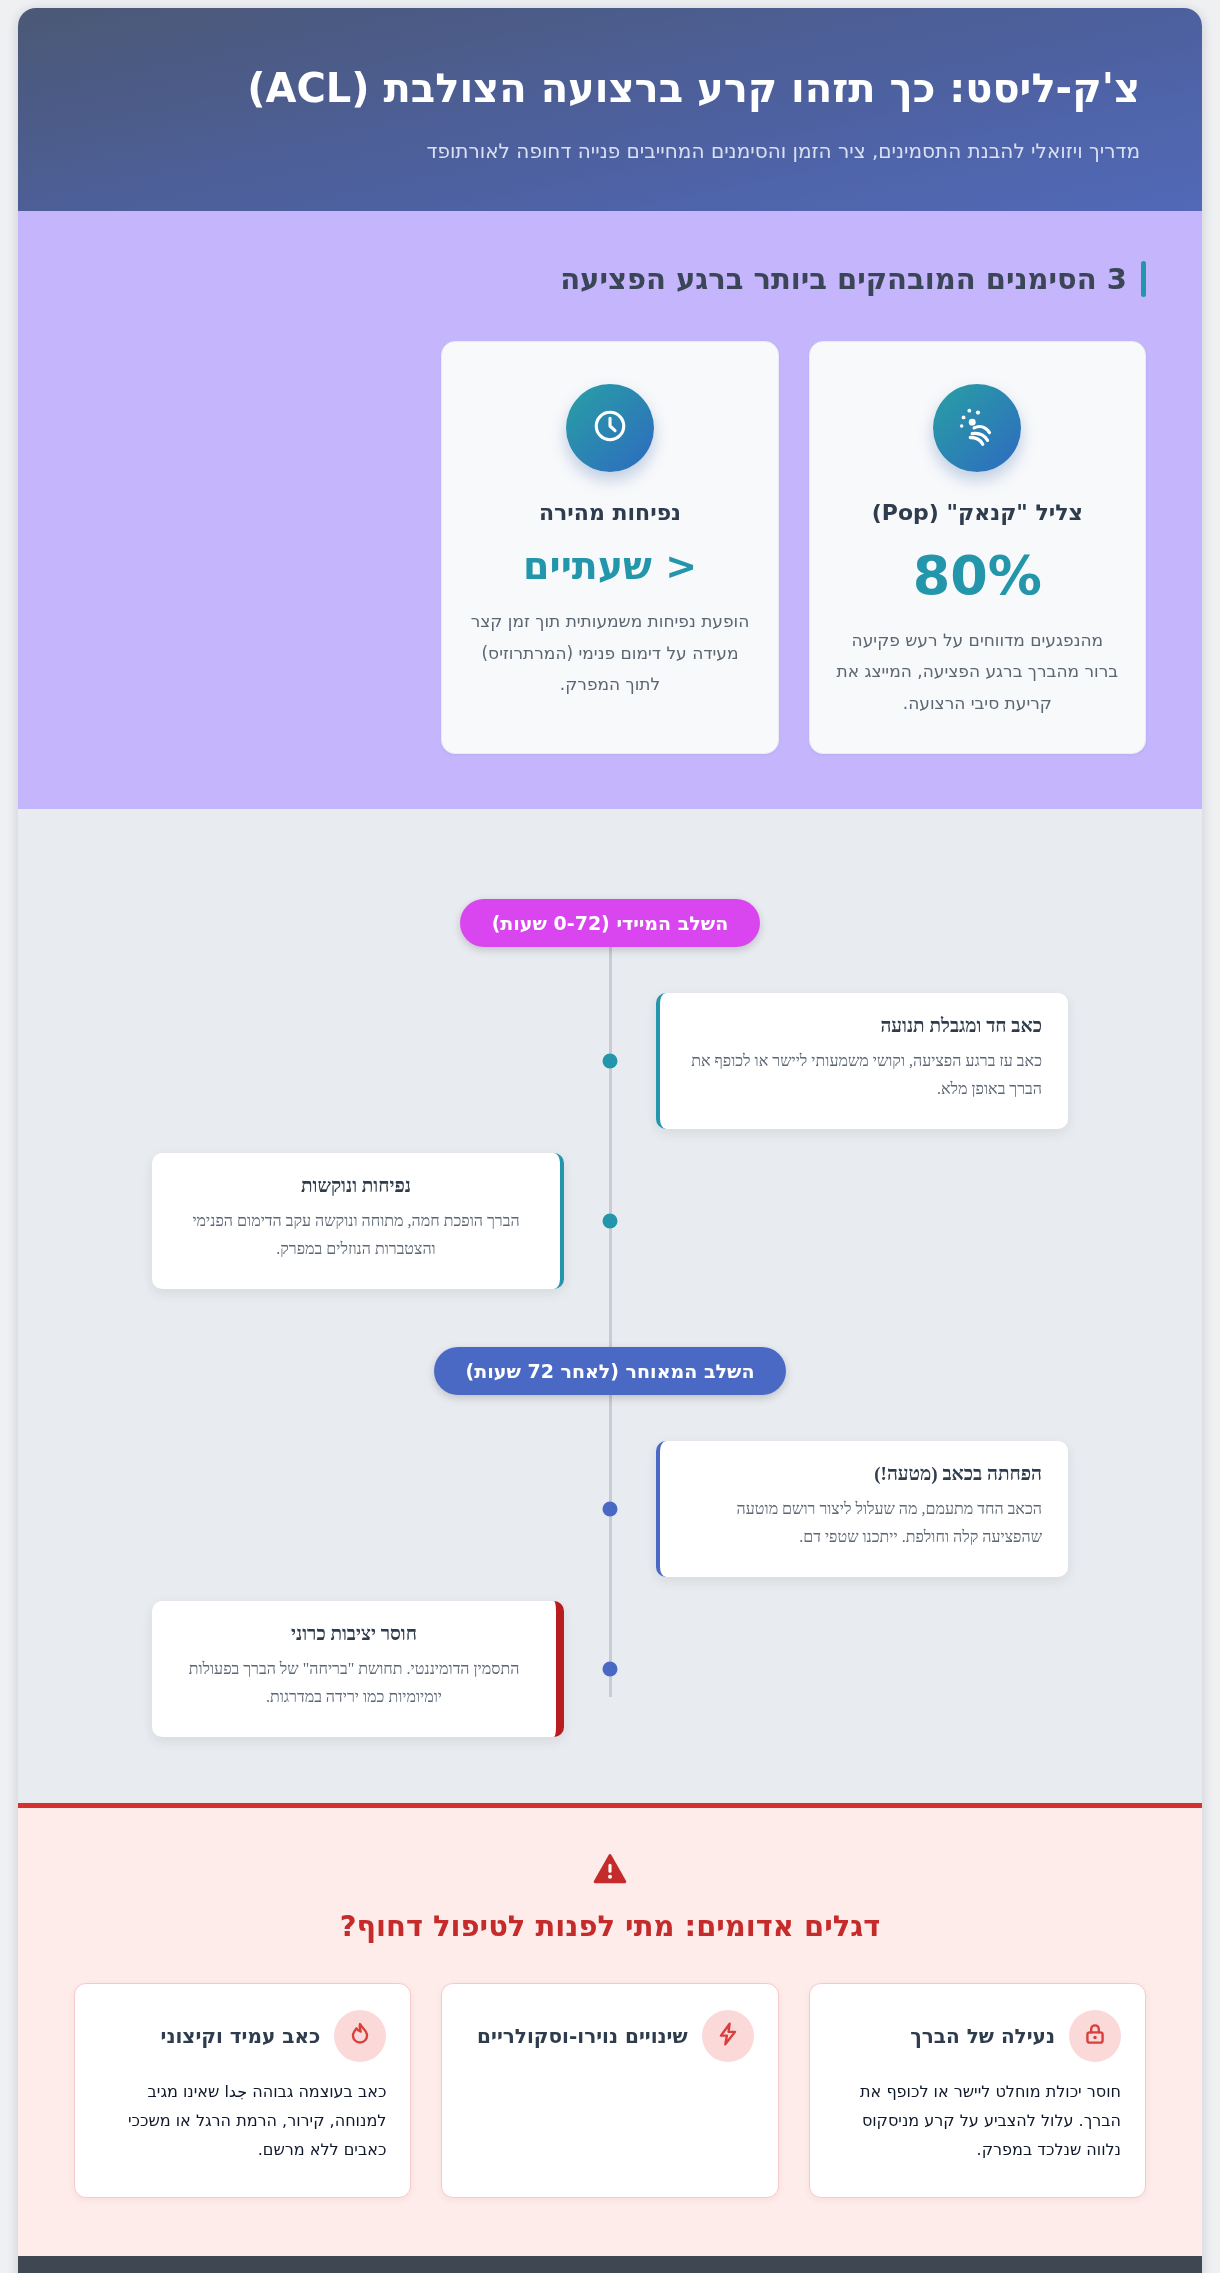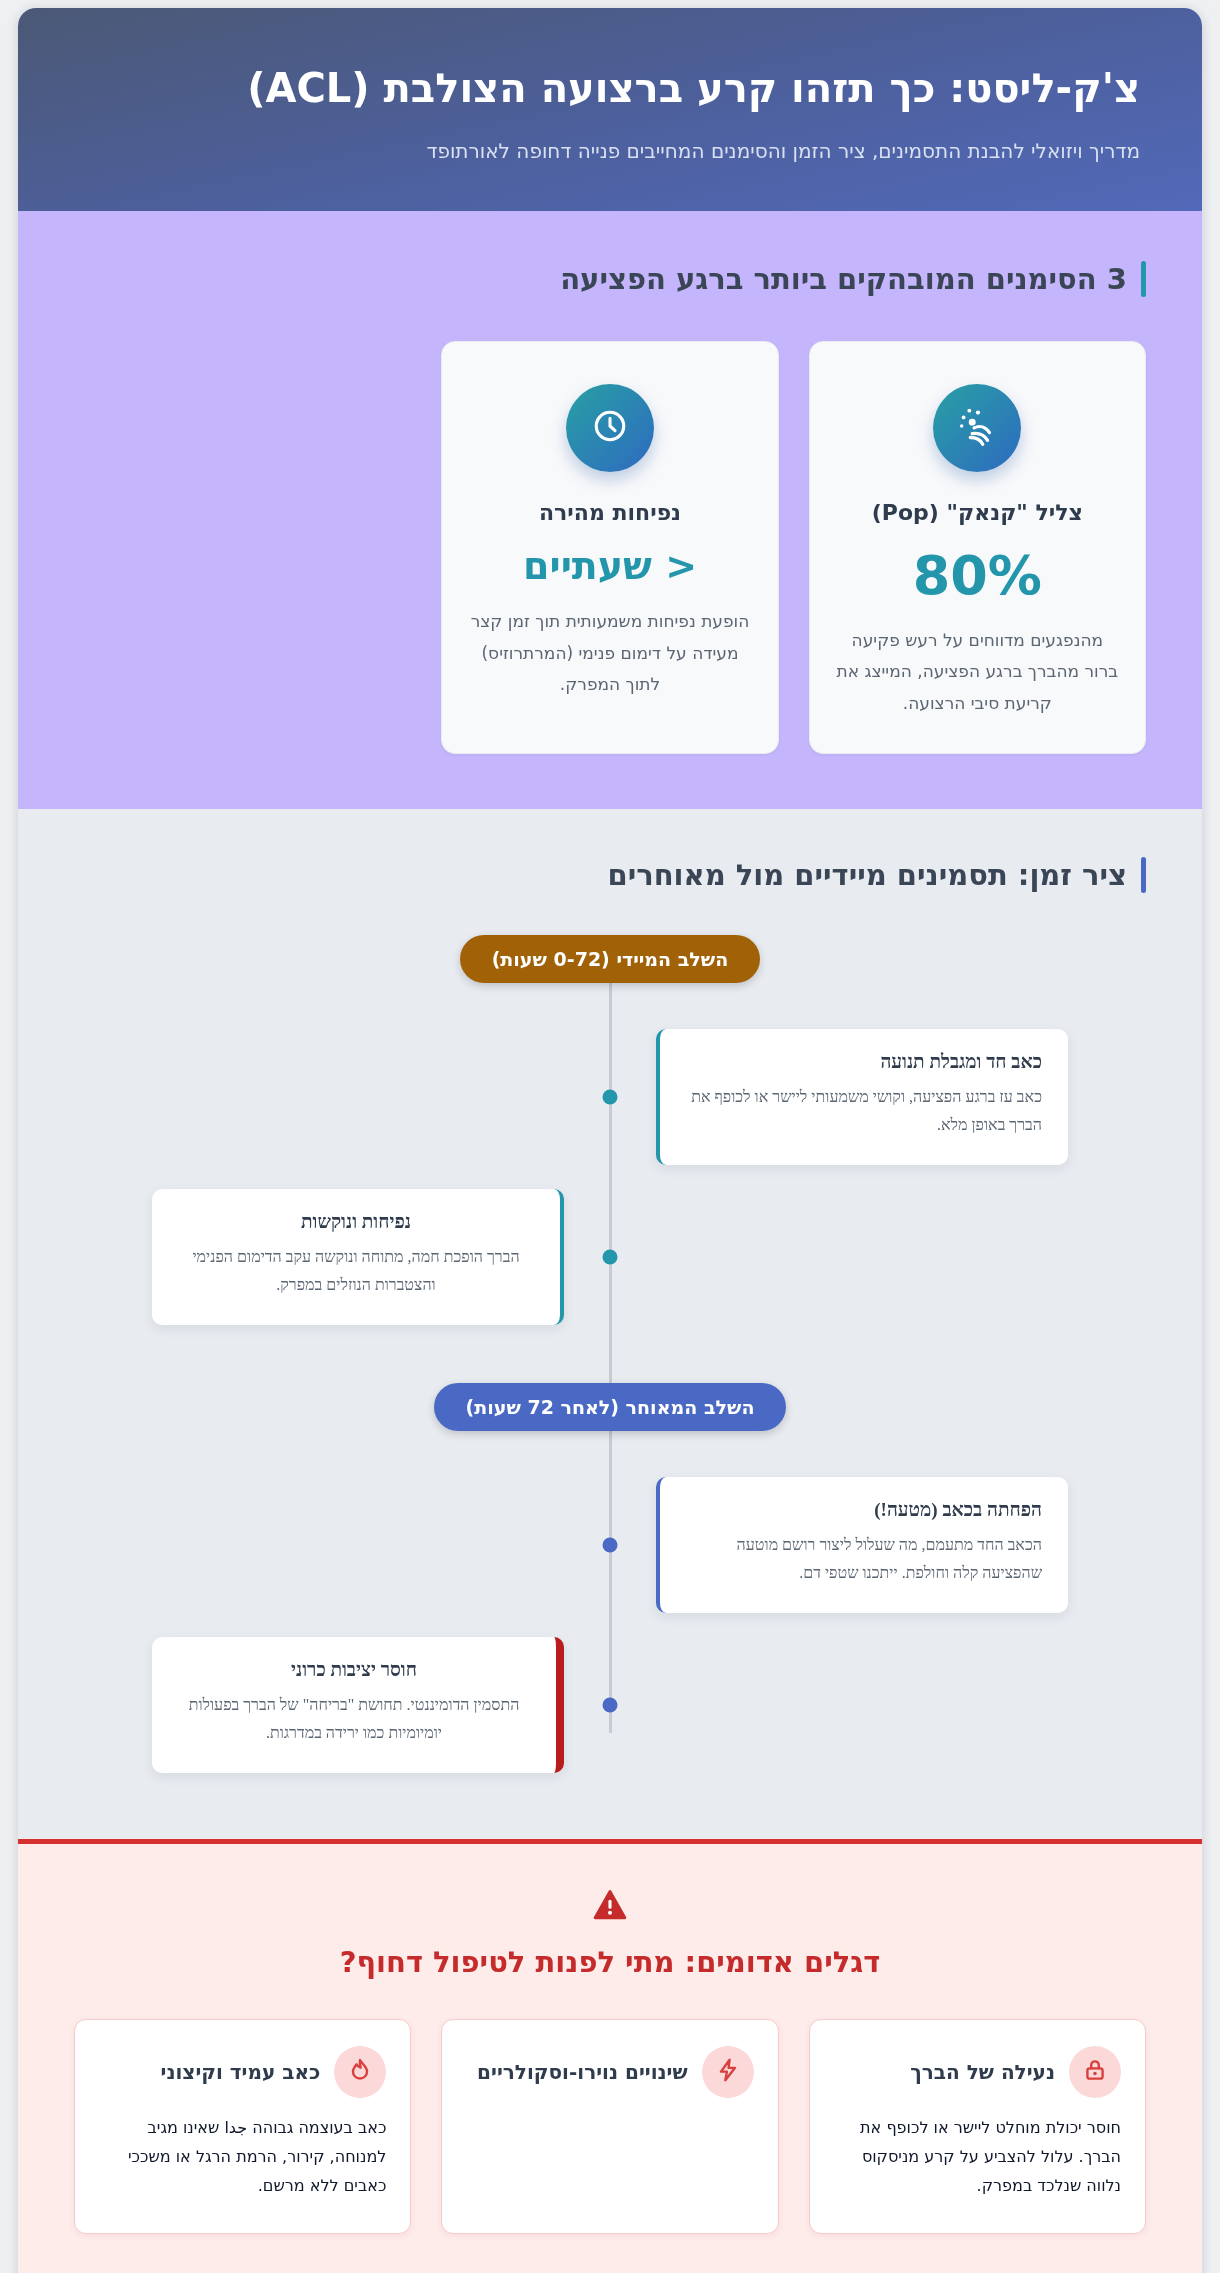--- a/index.html
+++ b/index.html
@@ -51,21 +51,21 @@
   
   .sec-timeline { background:#e8ebf0; padding:48px 56px 42px; }
   .tl { position:relative; margin-top:42px; }
   .tl-line { position:absolute; top:24px; bottom:40px; right:calc(50% - 1.5px); width:3px; background:#c7ccd4; }
   .tl-pill {
     position:relative; display:table; margin:0 auto 46px;
     color:#fff; font-weight:bold; font-size:19px;
     padding:13px 32px; border-radius:999px;
     box-shadow:0 3px 8px rgba(0,0,0,.18);
   }
-  .pill-early { background:#a16207; }
+  .pill-early { background:#d946ef; }
   .pill-late  { background:#4a69c4; margin-top:58px; }
   .tl-item { position:relative; display:grid; grid-template-columns:1fr 1fr; margin-bottom:24px; }
   .tl-item .dot {
     position:absolute; top:50%; right:50%; transform:translate(50%,-50%);
     width:15px; height:15px; border-radius:50%; background:#2496ab;
   }
   .tl-item.late .dot { background:#4a69c4; }
   .tl-card {
     background:#fff; border-radius:10px; padding:22px 26px 26px;
     box-shadow:0 4px 12px rgba(30,40,60,.09);
@@ -149,24 +149,20 @@
           </span>
         </div>
         <h3>נפיחות מהירה</h3>
         <div class="stat">&lt; שעתיים</div>
         <p>הופעת נפיחות משמעותית תוך זמן קצר מעידה על דימום פנימי (המרתרוזיס) לתוך המפרק.</p>
       </div>
     </div>
   </section>
 
   <section class="sec-timeline">
-    <div class="sec-title">
-      <span class="bar bar-blue"></span>
-      <span>ציר זמן: תסמינים מיידיים מול מאוחרים</span>
-    </div>
     <div class="tl">
       <div class="tl-line"></div>
 
       <div class="tl-pill pill-early">השלב המיידי (0-72 שעות)</div>
 
       <div class="tl-item early side-right">
         <span class="dot"></span>
         <div class="tl-card">
           <h4>כאב חד ומגבלת תנועה</h4>
           <p>כאב עז ברגע הפציעה, וקושי משמעותי ליישר או לכופף את הברך באופן מלא.</p>

